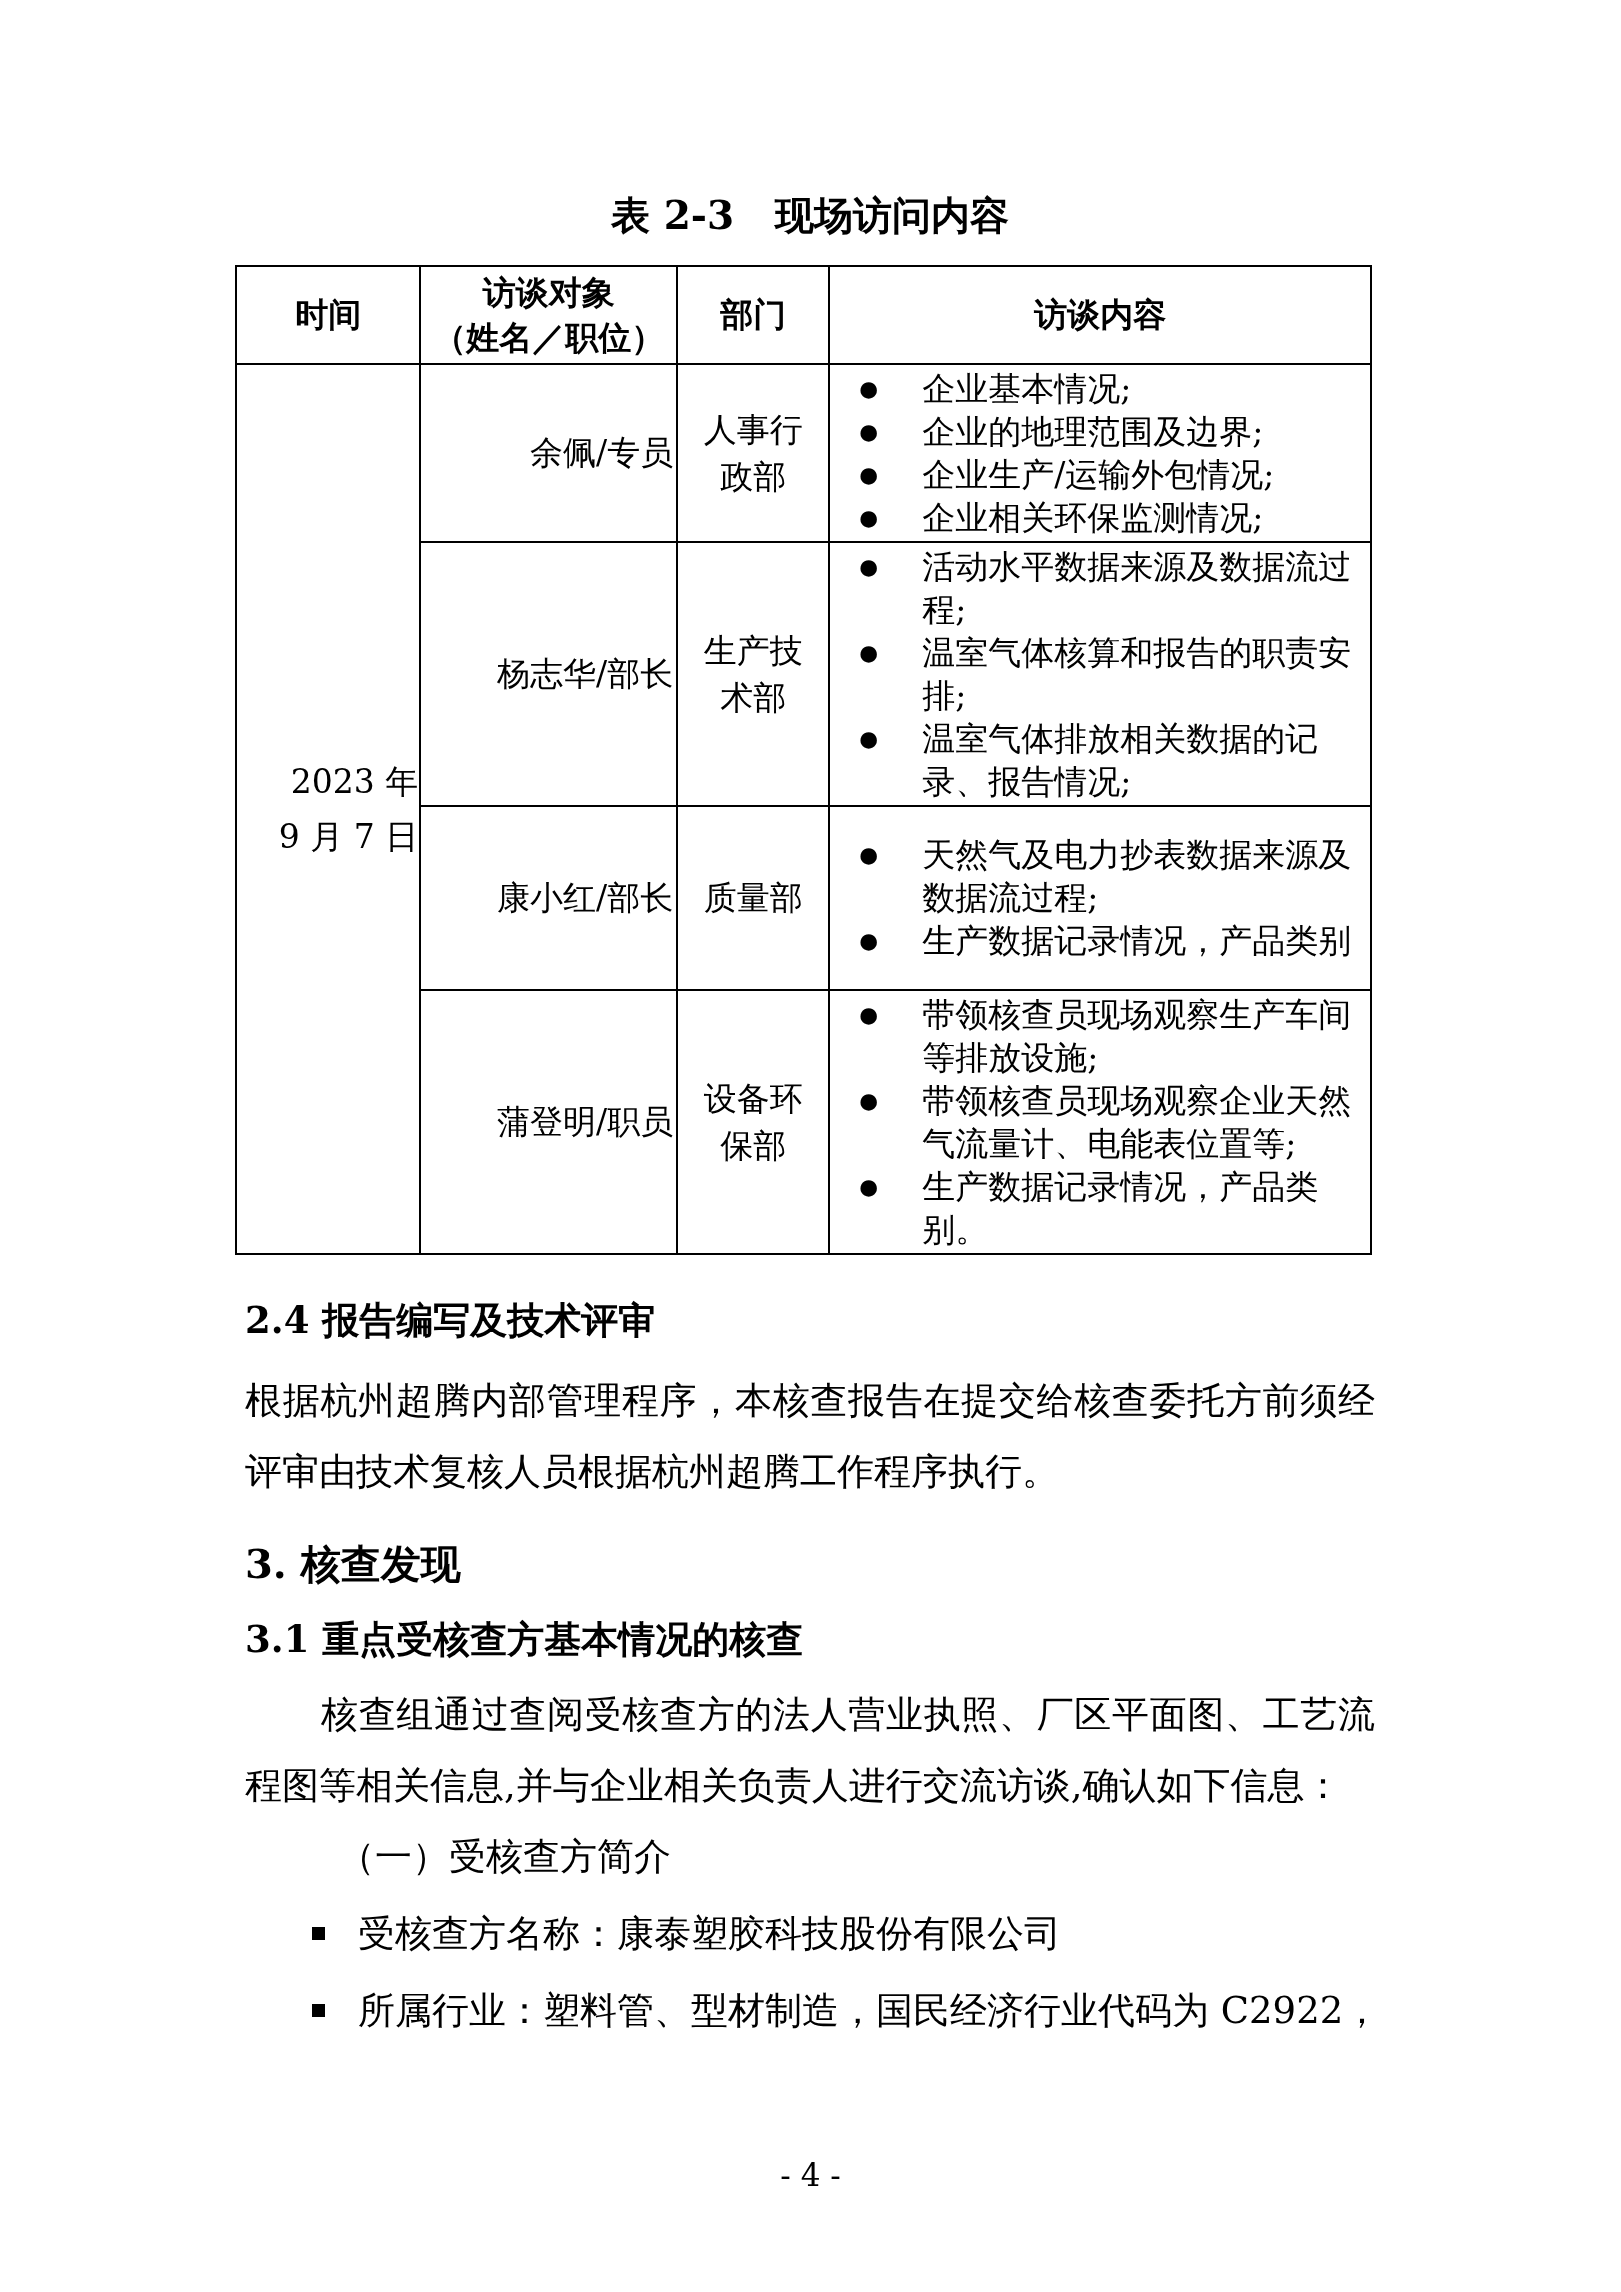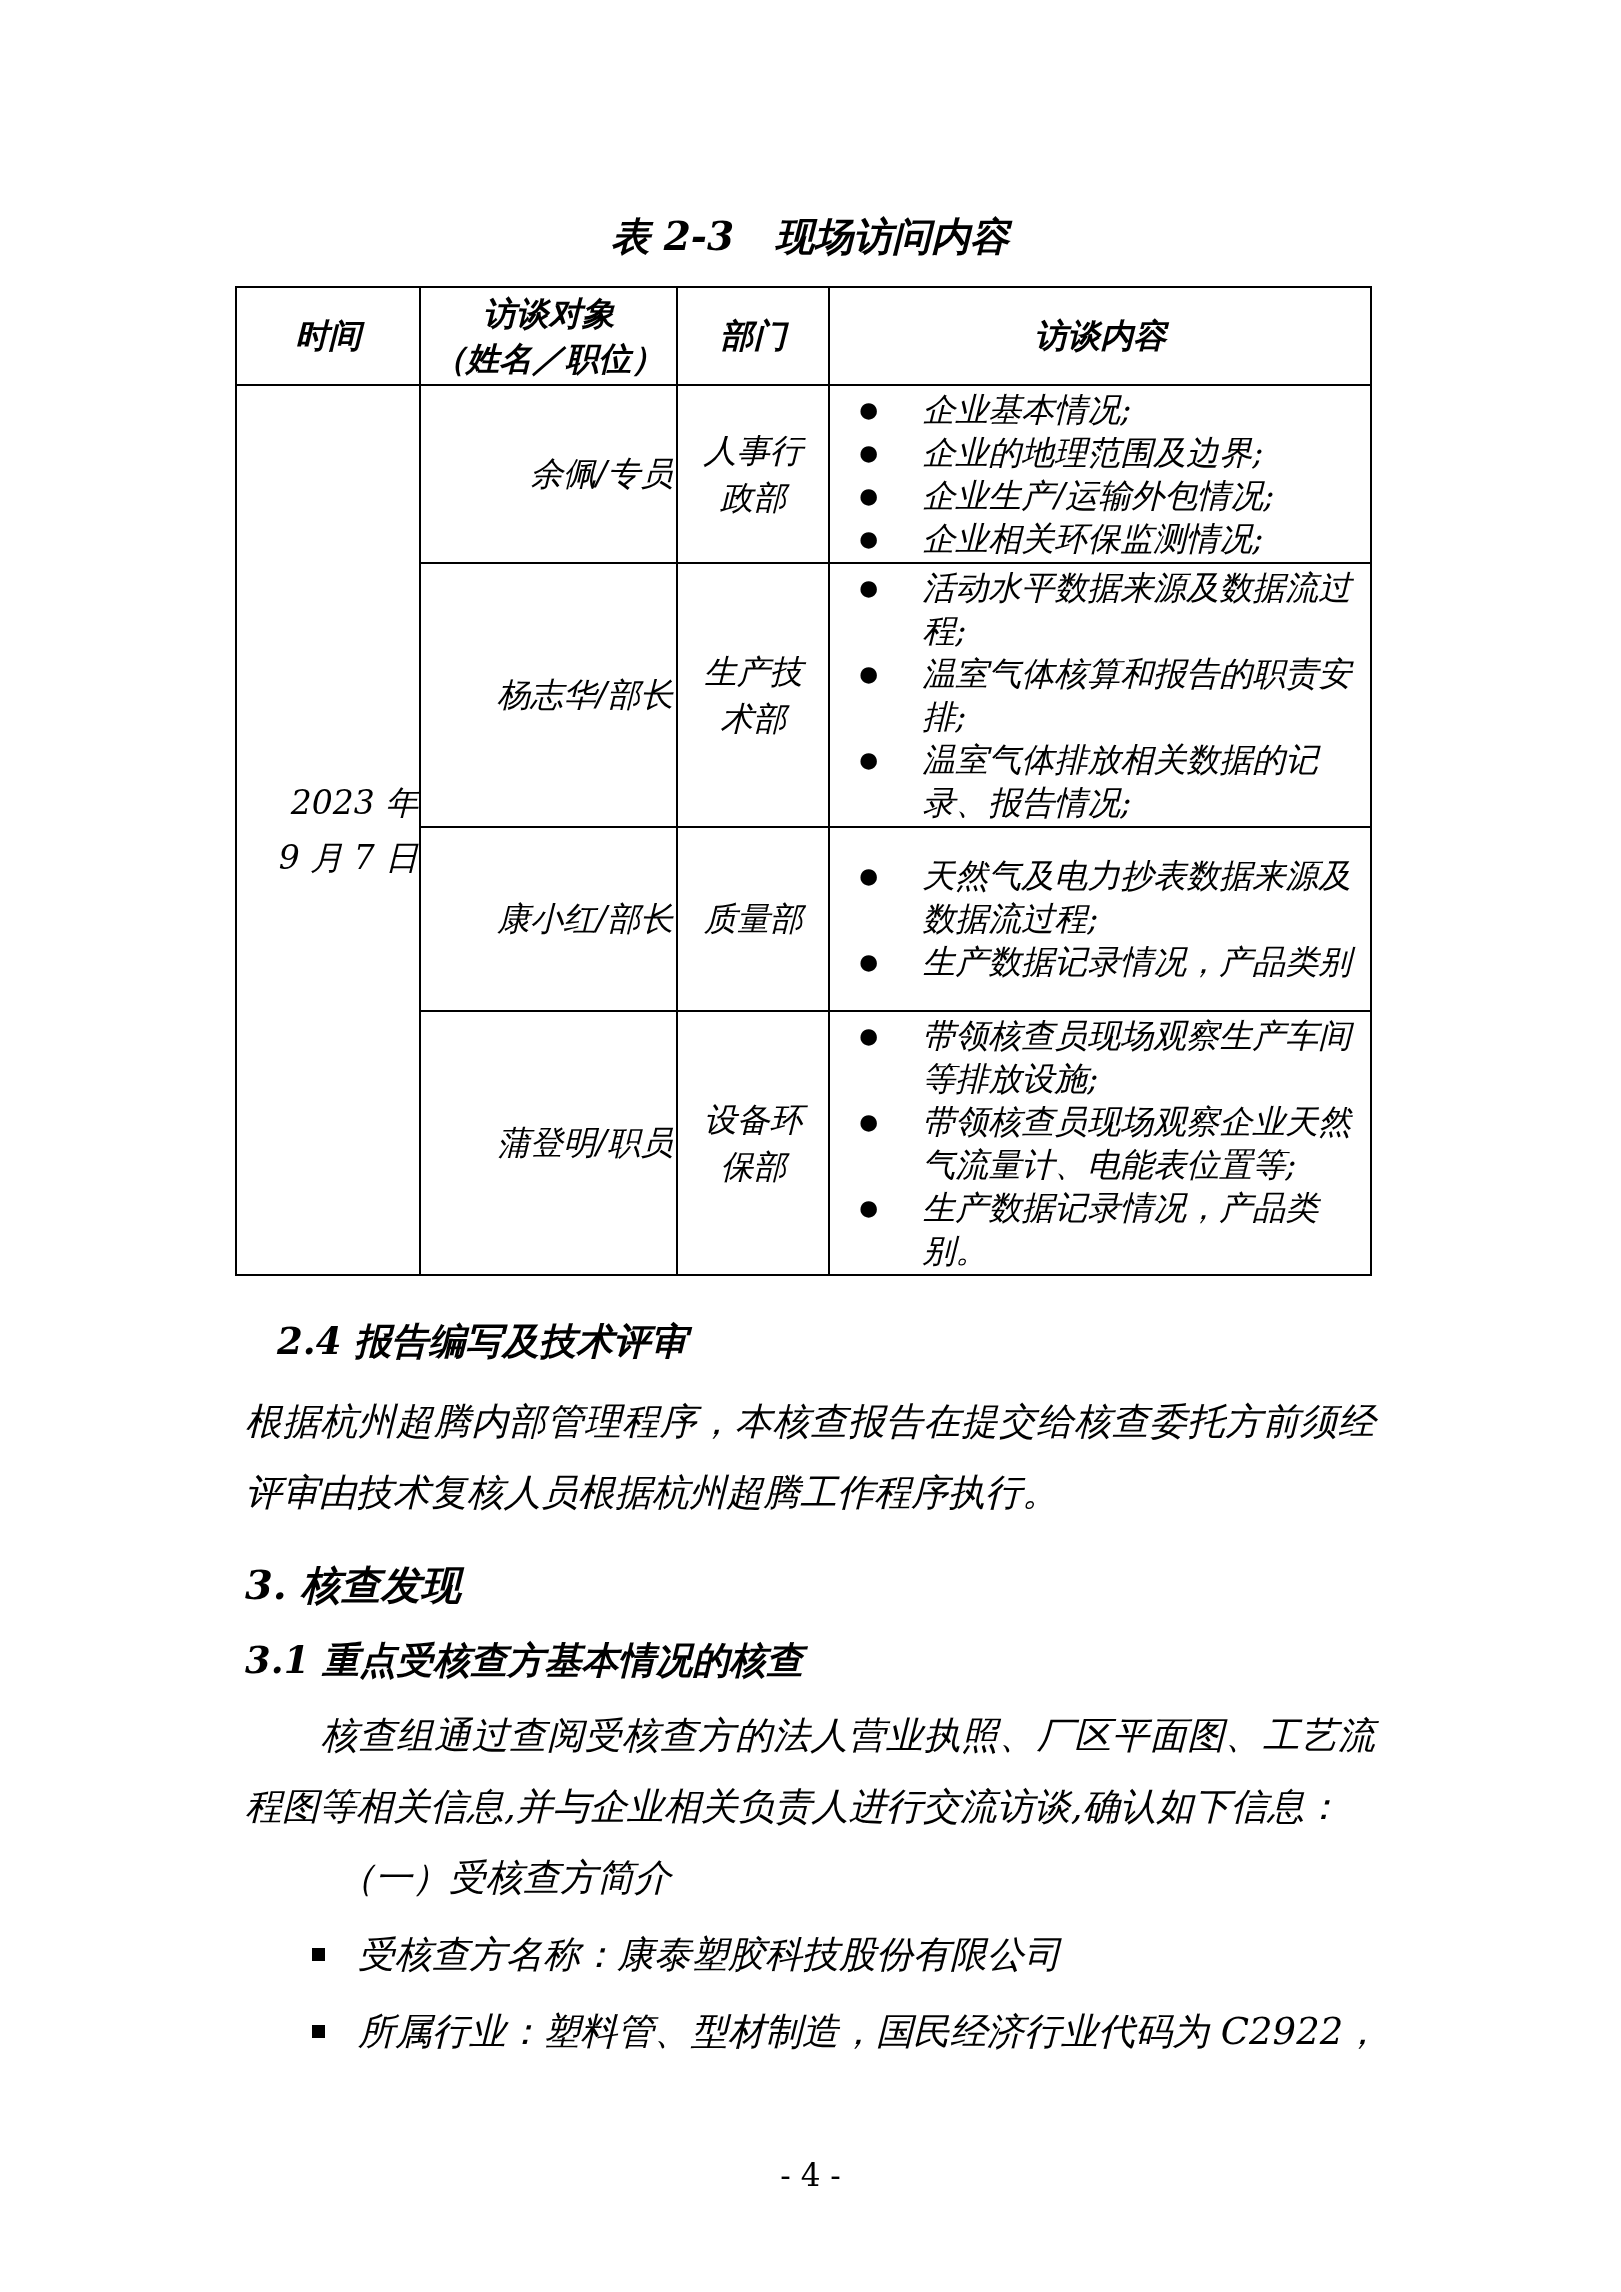--- a/index.html
+++ b/index.html
@@ -5,21 +5,21 @@
   html,body { margin:0; padding:0; background:#e8e8e8; }
   .page {
     position:relative;
     width:1621px; height:2293px;
     background:#ffffff;
     font-family:"DejaVu Serif","Liberation Serif",serif;
     color:#000;
     overflow:hidden;
     margin:0 auto;
   }
-  .content { position:absolute; left:245px; top:213px; width:1130px;font-style:italic; }
+  .content { position:absolute; left:245px; top:192px; width:1130px; }
 
   .caption {
     text-align:center;
     font-size:39px; font-weight:bold;
     line-height:47px;
     white-space:pre;
   }
 
   table.visit {
     border-collapse:collapse;
@@ -43,21 +43,21 @@
   td.dept   { text-align:center; font-size:33px; line-height:47px; padding:0 20px; }
   td.contentcell { padding:2px 11.8px 2px 29px; }
 
   .bi { display:flex; align-items:flex-start; font-size:33px; line-height:43px; }
   .bu { flex:none; width:29px; font-size:21.6px; line-height:43px; }
   .bt { flex:1;margin-left:34px; }
 
   .h24, .h31 {
     font-size:37px; font-weight:bold; line-height:47px;
   }
-  .h24 { margin-top:42px;margin-left:32px; }
+  .h24 { margin-top:42px; }
   .h3  { margin-top:31px; font-size:40px; font-weight:bold; line-height:51px; }
   .h31 { margin-top:27.4px; }
 
   .para { font-size:37px; margin-top:15.7px; }
   .para.first { margin-top:21.6px; }
   .pline { line-height:71px; }
   .jl { text-align:justify; text-align-last:justify; }
   .ind { text-indent:76px; }
   .sub { padding-left:93px; }
 

